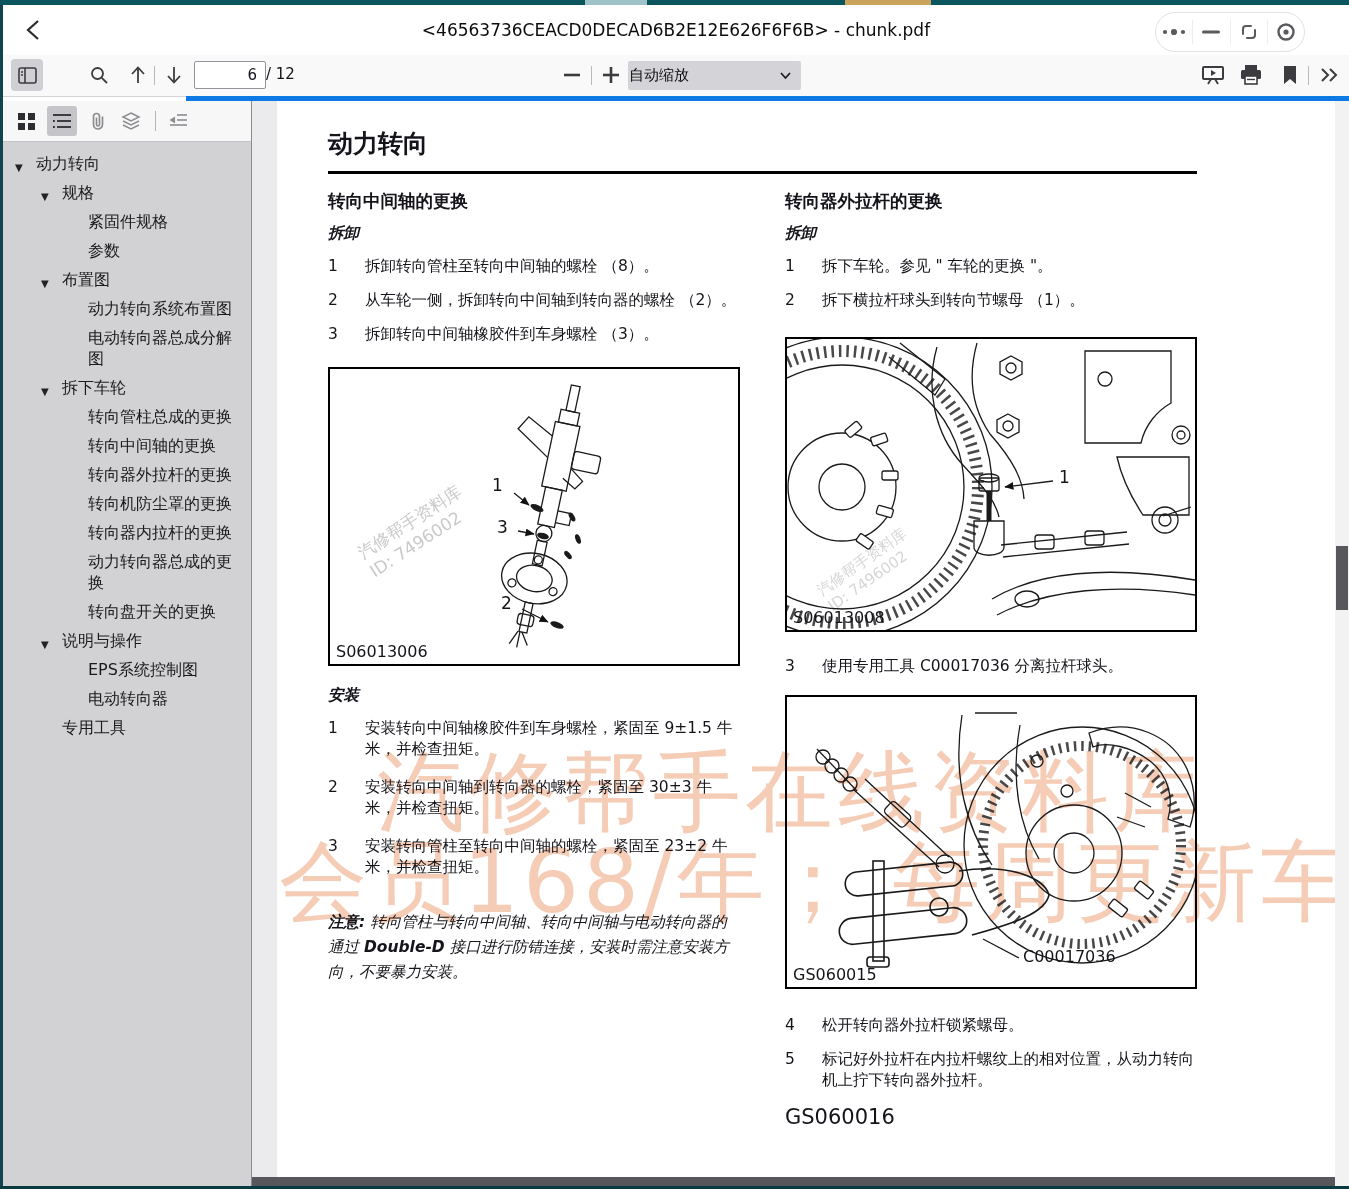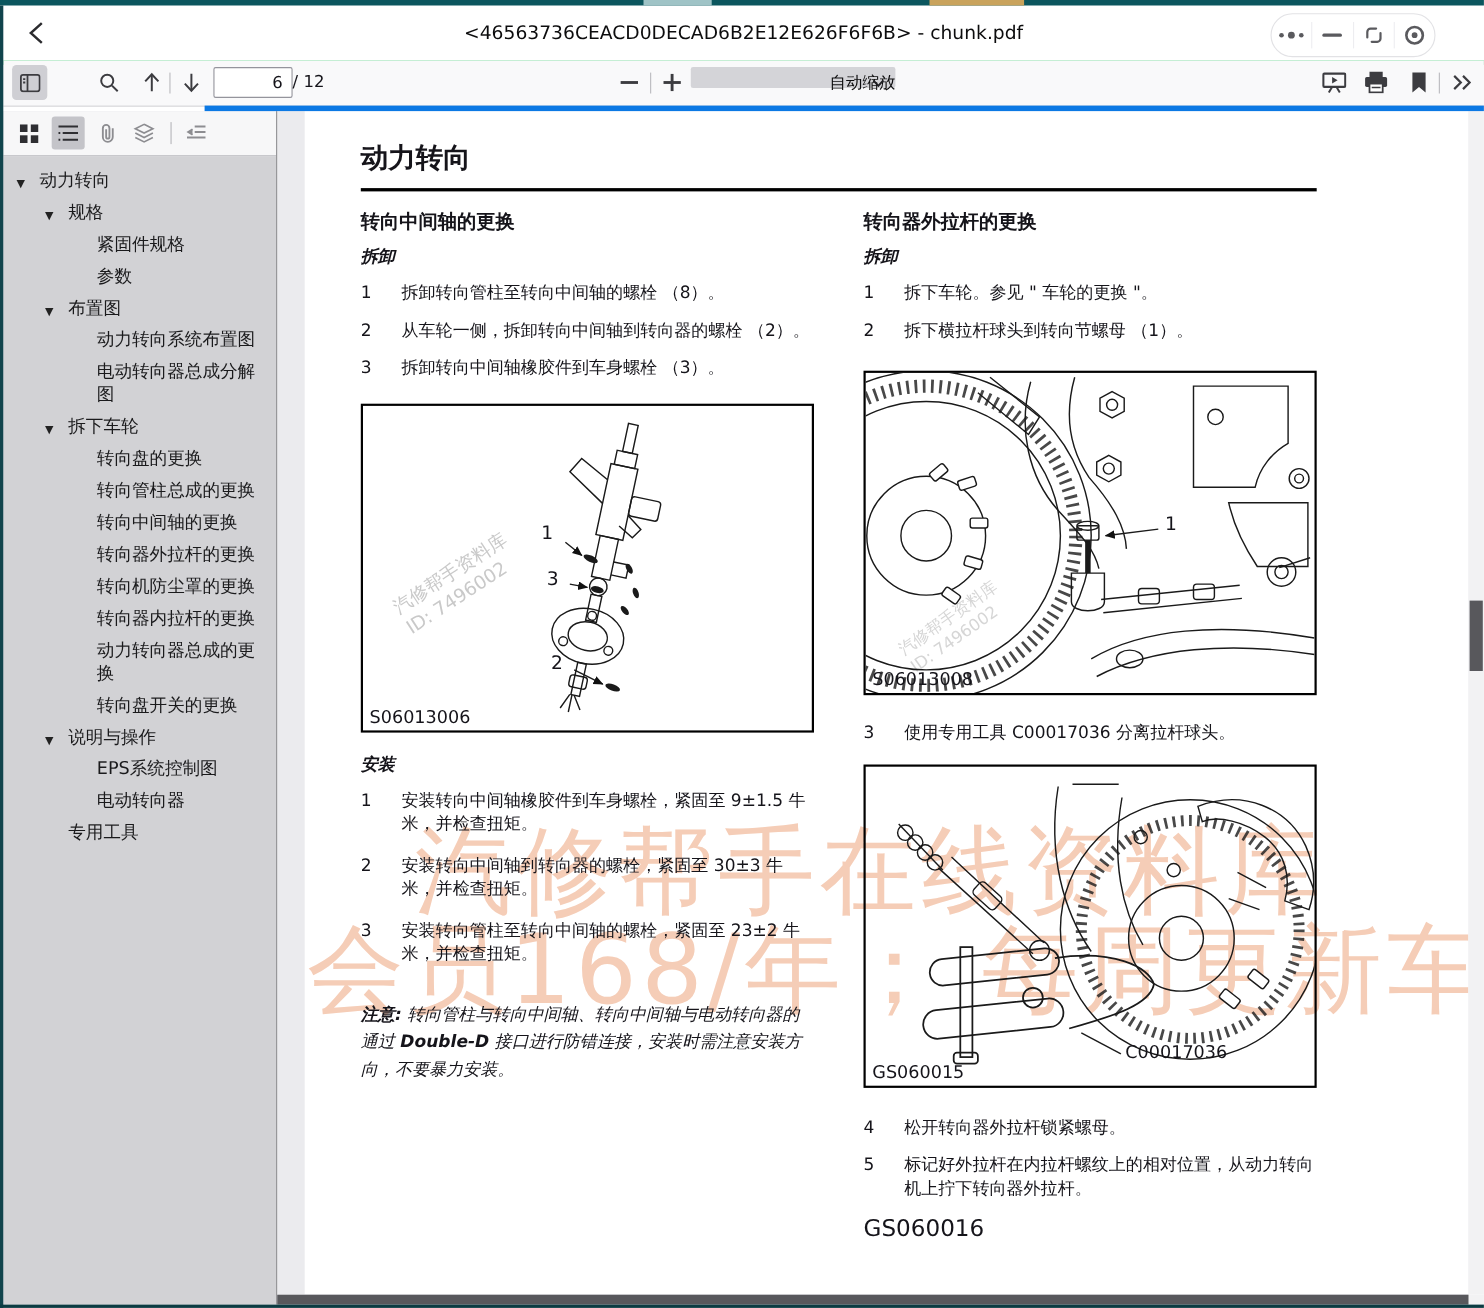--- a/index.html
+++ b/index.html
@@ -21,22 +21,22 @@
   .win-cell{flex:1;display:flex;align-items:center;justify-content:center;height:24px;cursor:pointer;}
   .win-cell + .win-cell{border-left:1px solid #ededf0;}
   
   .toolbar{position:absolute;left:3px;top:55px;width:1346px;height:41px;background:#f9f9fa;border-bottom:1px solid #d4d4d8;}
   .tbtn{position:absolute;top:4px;width:32px;height:32px;border-radius:4px;display:flex;align-items:center;justify-content:center;cursor:pointer;}
   .tbtn.pressed{background:#cfcfd4;}
   .tdivider{position:absolute;top:11px;width:1px;height:19px;background:#b9b9bd;}
   .page-input{position:absolute;left:191px;top:6px;width:60px;height:26px;border:1px solid #94949c;border-radius:2px;
               background:#fff;font-size:15px;text-align:right;padding:0 8px 0 2px;font-family:inherit;color:#15141a;}
   .page-total{position:absolute;left:263px;top:10px;font-size:15px;color:#15141a;}
-  .zoom-select{position:absolute;left:625px;top:6px;width:172px;height:19px;background:#d4d4d8;border-radius:2px;
-               font-size:15px;line-height:29px;padding-left:14px;cursor:pointer;color:#0c0c0d;text-align:right;}
+  .zoom-select{position:absolute;left:625px;top:6px;width:172px;height:29px;background:#d4d4d8;border-radius:2px;
+               font-size:15px;line-height:29px;padding-left:1px;cursor:pointer;color:#0c0c0d;}
   .zoom-select svg{position:absolute;right:9px;top:8px;}
   .loading-bar{position:absolute;left:186px;top:96px;width:1163px;height:5px;background:#0c79e4;z-index:5;}
   
   .sidebar{position:absolute;left:3px;top:101px;width:248px;height:1085px;background:#d2d2d5;}
   .sidebar-divider{position:absolute;left:251px;top:101px;width:1px;height:1085px;background:#8c8c90;z-index:3;}
   .sb-header{position:relative;height:40px;background:#f7f7f8;border-bottom:1px solid #c3c3c7;}
   .sbtn{position:absolute;top:5px;width:30px;height:30px;border-radius:3px;display:flex;align-items:center;justify-content:center;cursor:pointer;}
   .sbtn.active{background:#c4c4c9;}
   .sb-div{position:absolute;left:152px;top:10px;width:1px;height:20px;background:#b5b5b9;}
   .tree{padding-top:7px;font-size:16px;color:#1a1a1c;}
@@ -281,24 +281,20 @@
         <div class="tree-row lv2 leaf">
           
           <span class="tree-label">电动转向器总成分解图</span>
         </div>
 
         <div class="tree-row lv1">
           <span class="tri">▼</span>
           <span class="tree-label">拆下车轮</span>
         </div>
 
-        <div class="tree-row lv2 leaf">
-          
-          <span class="tree-label">转向盘的更换</span>
-        </div>
 
         <div class="tree-row lv2 leaf">
           
           <span class="tree-label">转向管柱总成的更换</span>
         </div>
 
         <div class="tree-row lv2 leaf">
           
           <span class="tree-label">转向中间轴的更换</span>
         </div>

